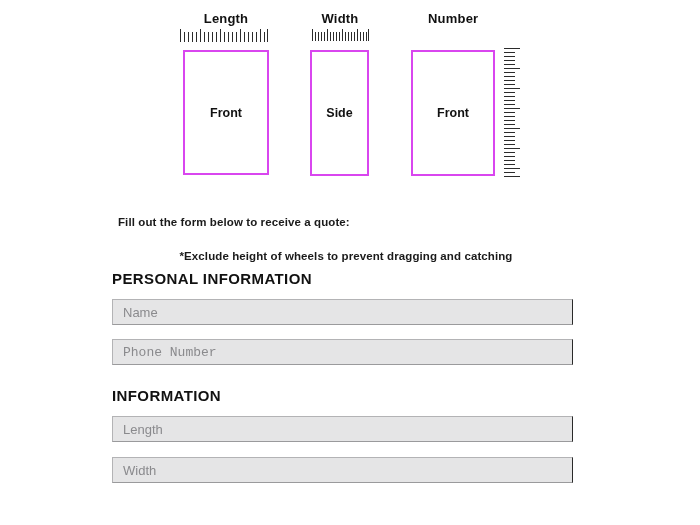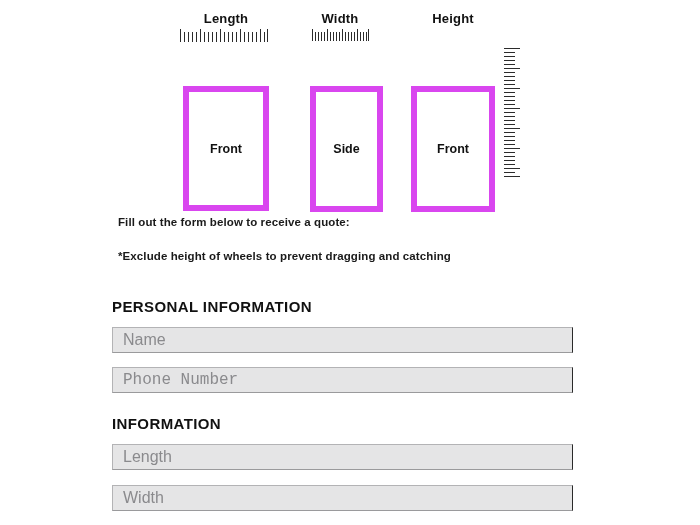--- a/index.html
+++ b/index.html
@@ -28,24 +28,23 @@
     position: absolute;
     font-size: 13px;
     font-weight: bold;
     color: #111111;
     letter-spacing: 0.2px;
     white-space: nowrap;
     text-align: center;
   }
   .view-box {
     position: absolute;
-    border: 6px solid #d946ef;
+    border: 2px solid #d946ef;
     background: #ffffff;
     box-sizing: border-box;
-    margin-top: 36px;
   }
   .view-box-text {
     position: absolute;
     left: 0;
     right: 0;
     top: 50%;
     transform: translateY(-50%);
     text-align: center;
     font-size: 12.5px;
     font-weight: bold;
@@ -69,44 +68,44 @@
   }
   .intro-line {
     font-size: 11.5px;
     font-weight: bold;
     color: #1a1a1a;
     letter-spacing: 0.1px;
     margin: 0;
     padding-left: 6px;
   }
   #intro-1 { margin-top: 4px; }
-  #intro-2 { margin-top: 22px; }
+  #intro-2 { margin-top: 22px; text-align: center; }
 
   .section-heading {
     font-size: 15px;
     font-weight: bold;
     color: #111111;
     letter-spacing: 0.4px;
     margin: 0;
   }
-  #heading-personal { margin-top: 36px; }
+  #heading-personal { margin-top: 8px; }
   #heading-dimensions { margin-top: 22px; }
 
   .field {
     display: block;
     width: 461px;
     height: 26px;
     box-sizing: border-box;
     background: #e5e5e6;
     border: 1px solid #b3b3b5;
     border-right-color: #2a2a2a;
     border-bottom-color: #9a9a9c;
     padding: 0 10px;
     font-family: "Liberation Sans", sans-serif;
-    font-size: 16px;
+    font-size: 13px;
     color: #8a8a8d;
     outline: none;
   }
   .field::placeholder { color: #8a8a8d; opacity: 1; }
   #field-name { margin-top: 12px; }
   #field-email { margin-top: 14px; }
   #field-phone { margin-top: 14px; font-family: Liberation Mono, monospace; }
   #field-length { margin-top: 12px; }
   #field-width { margin-top: 15px; }
 </style>
@@ -169,25 +168,25 @@
       <line x1="39.5" y1="3" x2="39.5" y2="12"></line>
       <line x1="42.5" y1="3" x2="42.5" y2="12"></line>
       <line x1="45.5" y1="0" x2="45.5" y2="12"></line>
       <line x1="48.5" y1="3" x2="48.5" y2="12"></line>
       <line x1="51.5" y1="3" x2="51.5" y2="12"></line>
       <line x1="54.5" y1="3" x2="54.5" y2="12"></line>
       <line x1="56.5" y1="0" x2="56.5" y2="12"></line>
     </g>
   </svg>
 
-  <div class="view-box" style="left:310px; top:50px; width:73px; height:126px;">
+  <div class="view-box" style="left:310px; top:50px; width:59px; height:126px;">
     <div class="view-box-text">Side</div>
   </div>
 
-  <div class="dim-label" style="left:428px; top:11px; width:50px;">Height</div>
+  <div class="dim-label" style="left:428px; top:11px; width:50px;">Number</div>
 
   <div class="view-box" style="left:411px; top:50px; width:84px; height:126px;">
     <div class="view-box-text">Front</div>
   </div>
 
   <svg class="ruler-v" style="left:504px; top:48px; height:130px; width:20px;" viewBox="0 0 20 130" preserveAspectRatio="none">
     <g stroke="#2b2b2b" stroke-width="1" shape-rendering="crispEdges">
       <line x1="0" y1="0.5" x2="16" y2="0.5"></line>
       <line x1="0" y1="4.5" x2="11" y2="4.5"></line>
       <line x1="0" y1="8.5" x2="11" y2="8.5"></line>

